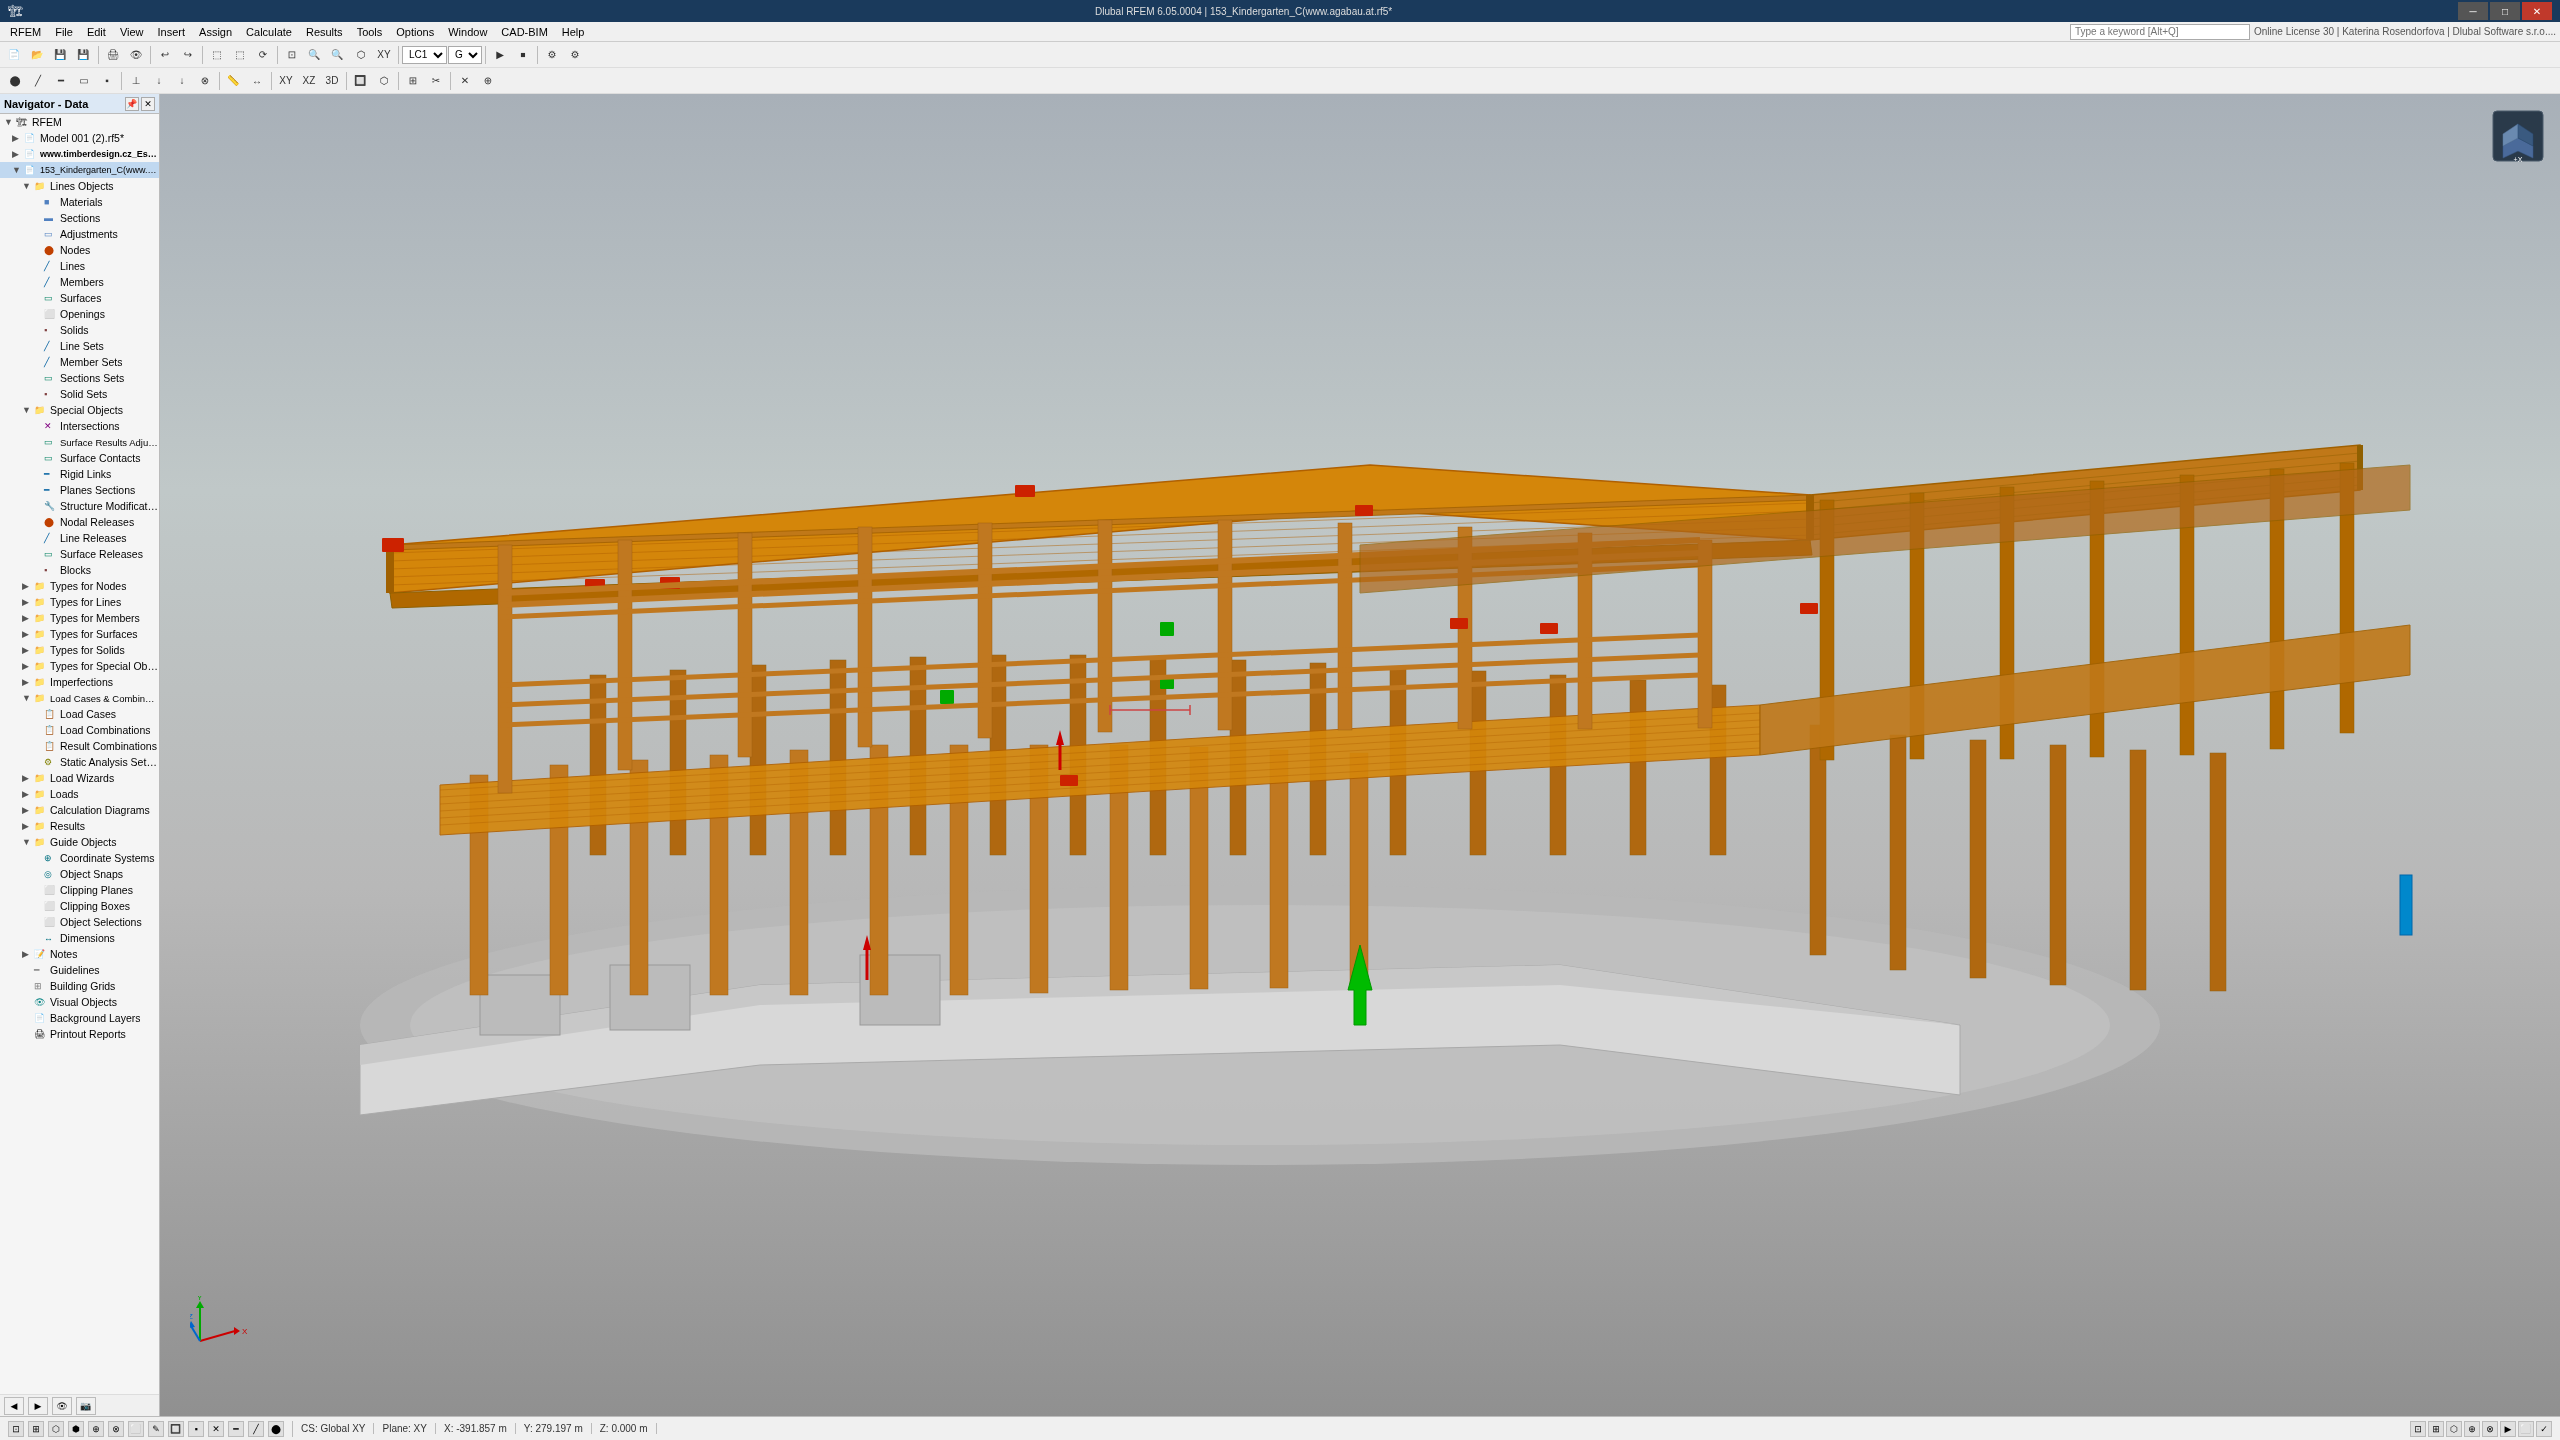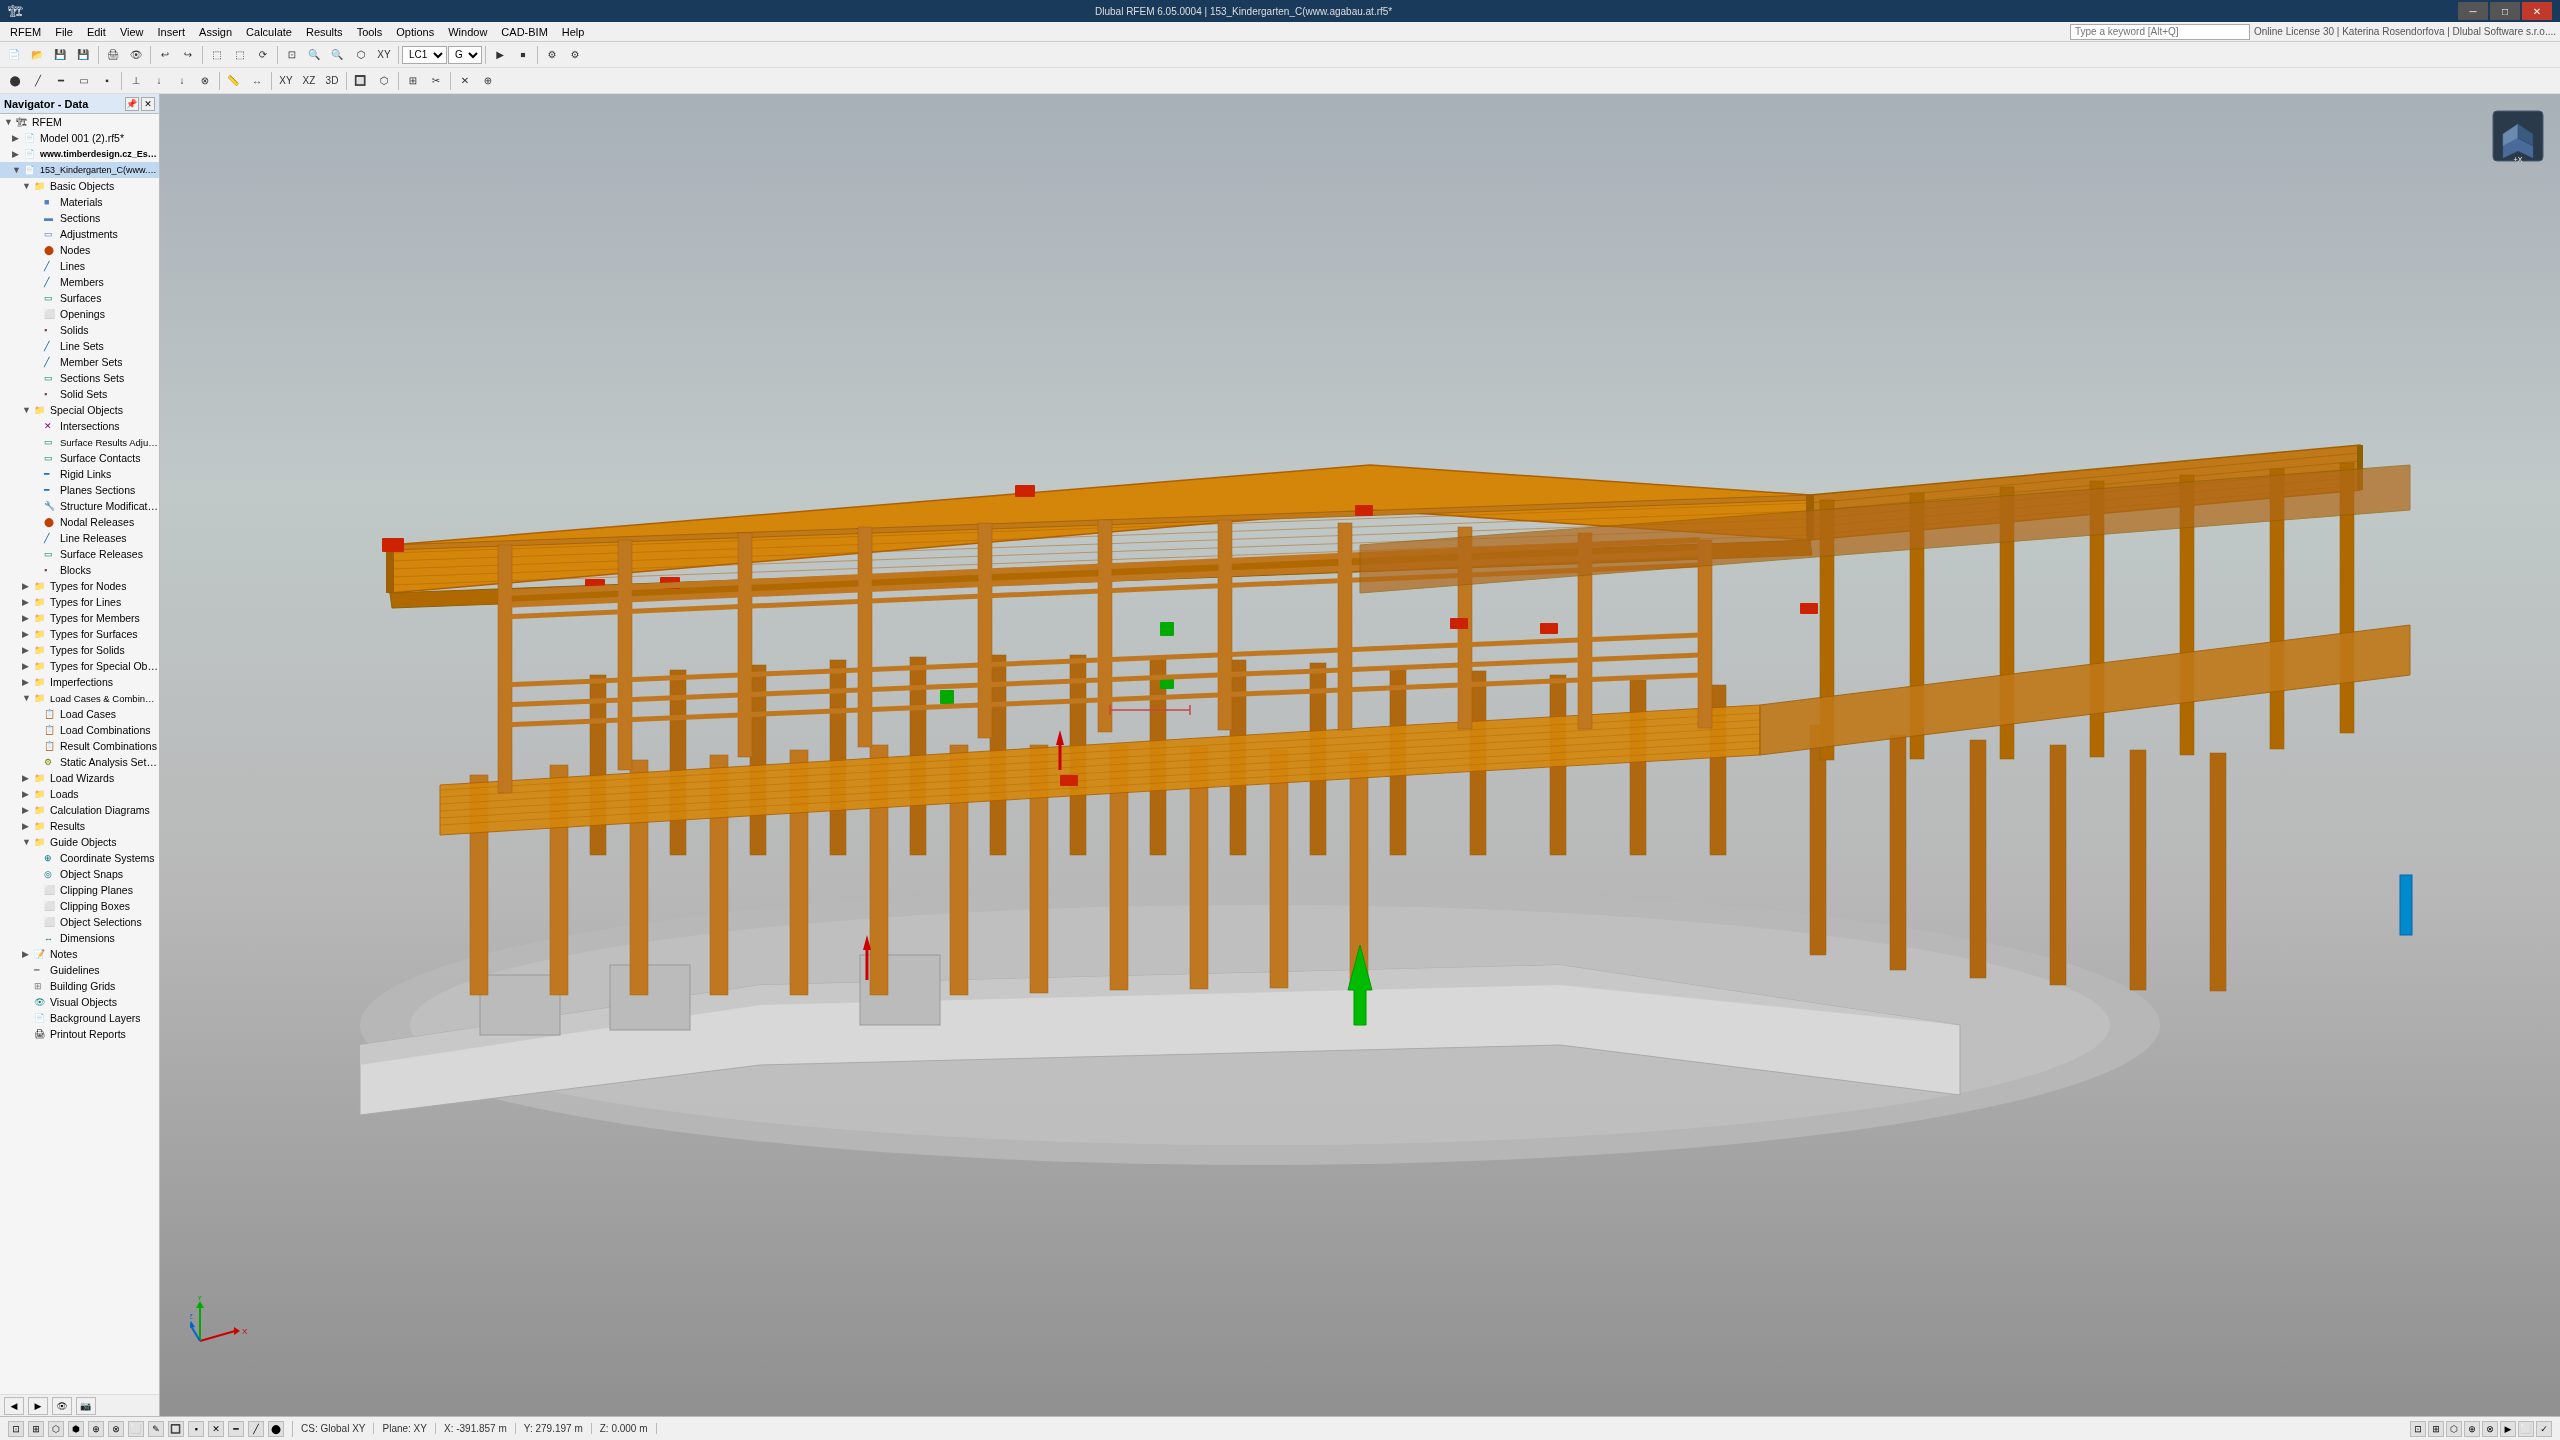--- a/index.html
+++ b/index.html
@@ -338,21 +338,21 @@
       </div>
       <div class="tree-item indent-1 selected">
         <span class="expand-icon">▼</span>
         <span class="node-icon">📄</span>
         <span class="node-label" style="font-size:9px;">153_Kindergarten_C(www.a...</span>
       </div>
 
       <div class="tree-item indent-2">
         <span class="expand-icon">▼</span>
         <span class="node-icon">📁</span>
-        <span class="node-label">Basic Objects</span>
+        <span class="node-label">Lines Objects</span>
       </div>
       <div class="tree-item indent-3">
         <span class="expand-icon"></span>
         <span class="node-icon" style="color:#5080c0;">■</span>
         <span class="node-label">Materials</span>
       </div>
       <div class="tree-item indent-3">
         <span class="expand-icon"></span>
         <span class="node-icon" style="color:#5080c0;">▬</span>
         <span class="node-label">Sections</span>

